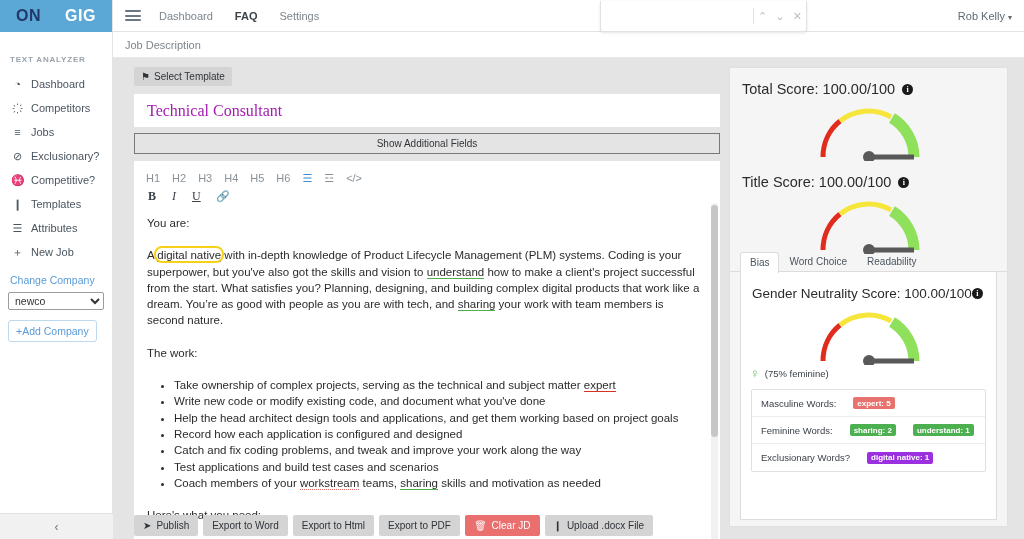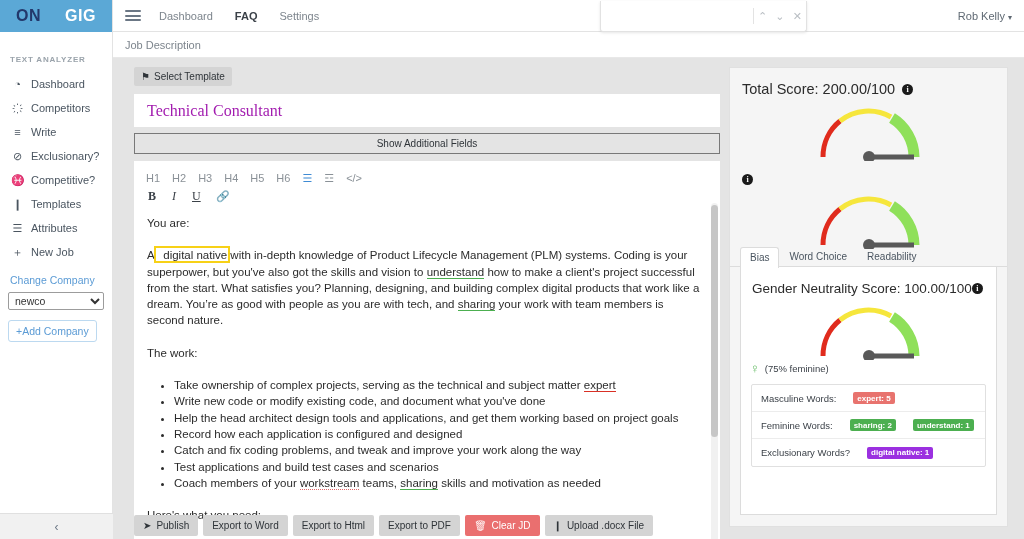--- a/index.html
+++ b/index.html
@@ -128,21 +128,21 @@
     height:354px; overflow:hidden; position:relative;
   }
   .doc p { margin:0 0 16px 0; }
   .doc ul { margin:0 0 16px 0; padding-left:27px; }
   .doc li { margin:0; }
   .u-green { border-bottom:1.5px solid #4caf50; }
   .u-red { border-bottom:1.5px solid #d93025; }
   .u-purple { border-bottom:1.5px solid #8e2ee0; }
   .hl-box {
     outline:2px solid #f7d117; background:#fff;
-    padding:1px 1px 0 7px; margin:-1px -1px 0 -1px;
+    padding:1px 1px 0 1px; margin:-1px -1px 0 -1px;border-radius:6px;
   }
   .spell { border-bottom:1.5px dotted #e06666; }
   .vscroll {
     position:absolute; right:2px; top:42px; width:7px; height:366px;
     background:#f1f1f1; border-radius:4px;
   }
   .vthumb {
     position:absolute; right:2px; top:44px; width:7px; height:232px;
     background:#c6c6c6; border-radius:4px;
   }
@@ -232,21 +232,21 @@
     <div class="sb-item">
       <span class="ic">◔</span>
       <span>Dashboard</span>
     </div>
     <div class="sb-item">
       <span class="ic">҉</span>
       <span>Competitors</span>
     </div>
     <div class="sb-item">
       <span class="ic">≡</span>
-      <span>Write</span>
+      <span>Jobs</span>
     </div>
     <div class="sb-item">
       <span class="ic">⊘</span>
       <span>Exclusionary?</span>
     </div>
     <div class="sb-item">
       <span class="ic">♓</span>
       <span>Competitive?</span>
     </div>
     <div class="sb-item">
@@ -388,34 +388,35 @@
         <div class="abtn">
           <span>❙</span>
           <span>Upload .docx File</span>
         </div>
       </div>
     </div>
 
     <div class="right-panel">
 
       <div class="score-head">
-        <span>Total Score: 200.00/100</span>
+        <span>Total Score: 100.00/100</span>
         <span class="info-i">i</span>
       </div>
       <div class="gauge">
         <svg width="112" height="62" viewBox="0 0 112 62">
           <path d="M10 58 A46 46 0 0 1 27 22" stroke="#e02b1d" stroke-width="5" fill="none"></path>
           <path d="M27 22 A46 46 0 0 1 78 18" stroke="#f6e63c" stroke-width="5" fill="none"></path>
           <path d="M79 19 A46 46 0 0 1 101 58" stroke="#8fe05a" stroke-width="11" fill="none"></path>
           <line x1="56" y1="58" x2="101" y2="58" stroke="#595959" stroke-width="5" stroke-linecap="butt"></line>
           <circle cx="56" cy="58" r="6" fill="#595959"></circle>
         </svg>
       </div>
 
       <div class="score-head">
+        <span>Title Score: 100.00/100</span>
         <span class="info-i">i</span>
       </div>
       <div class="gauge">
         <svg width="112" height="62" viewBox="0 0 112 62">
           <path d="M10 58 A46 46 0 0 1 27 22" stroke="#e02b1d" stroke-width="5" fill="none"></path>
           <path d="M27 22 A46 46 0 0 1 78 18" stroke="#f6e63c" stroke-width="5" fill="none"></path>
           <path d="M79 19 A46 46 0 0 1 101 58" stroke="#8fe05a" stroke-width="11" fill="none"></path>
           <line x1="56" y1="58" x2="101" y2="58" stroke="#595959" stroke-width="5" stroke-linecap="butt"></line>
           <circle cx="56" cy="58" r="6" fill="#595959"></circle>
         </svg>

